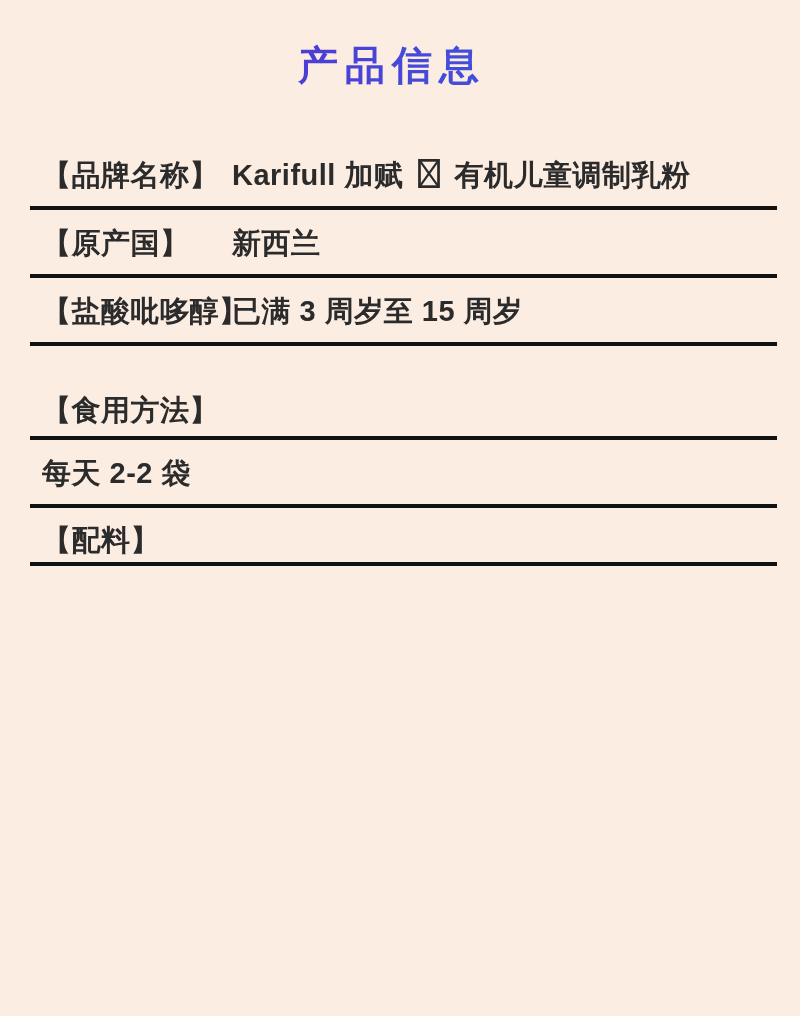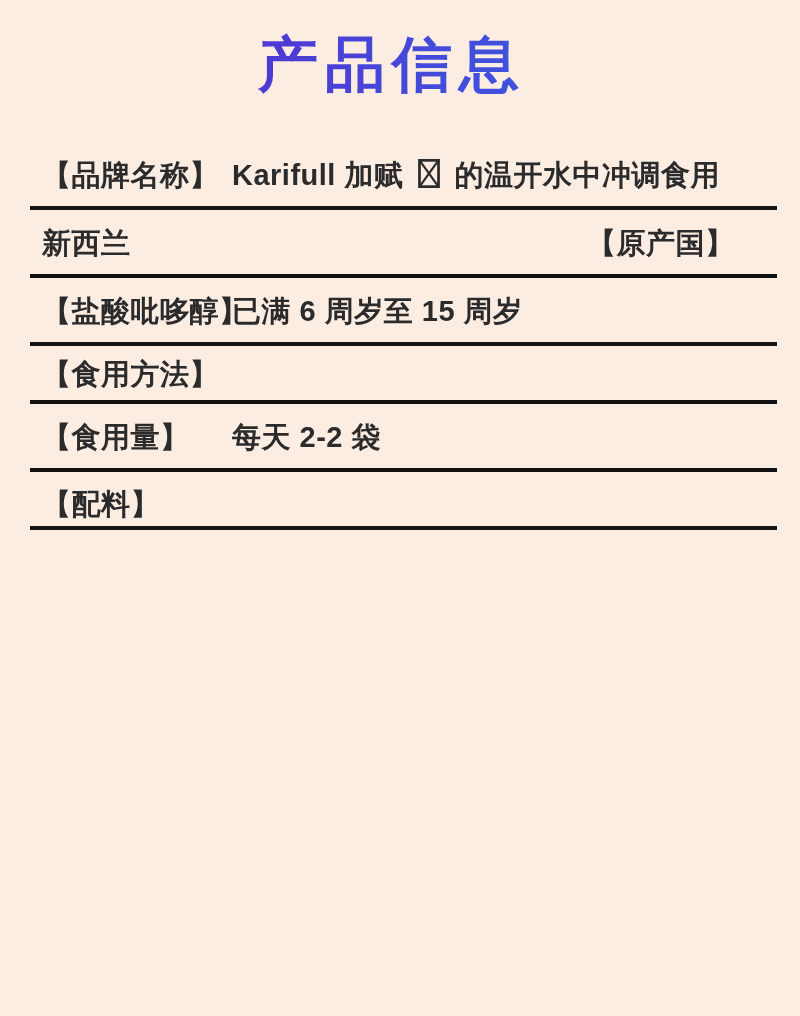--- a/index.html
+++ b/index.html
@@ -13,39 +13,39 @@
   body{
     width:800px;height:1016px;overflow:hidden;
     background:var(--bg);
     font-family:"Liberation Sans","DejaVu Sans",sans-serif;
     color:var(--ink);
   }
   .page{width:800px;height:1016px;position:relative;}
   .page-title{
     margin:24px 16px 36px 0;
     text-align:center;
-    font-size:60px;
+    font-size:40px;
     font-weight:800;
     letter-spacing:7px;
     line-height:82px;
     background:linear-gradient(90deg,var(--grad-from) 0%,var(--grad-to) 100%);
     -webkit-background-clip:text;
     background-clip:text;
     color:transparent;
   }
   .table{margin:0;}
   .row-block{
     margin:0 23px 0 30px;
     border-bottom:4px solid var(--divider);
     padding:13px 0 11px 12px;
     display:flex;
     align-items:flex-start;
   }
   
-  .row-block:nth-child(4){padding-top:8px;padding-bottom:6px;}
+  .row-block:nth-child(4){padding-top:8px;padding-bottom:6px;margin-top:36px;}
   .row-block:nth-child(6){padding-top:12px;padding-bottom:2px;}
   .cell{font-size:29px;line-height:40px;font-weight:600;letter-spacing:0.5px;}
   .label{width:190px;flex:0 0 190px;white-space:nowrap;}
   .value{flex:1;min-width:0;}
   .tofu{
     display:none;
     width:22px;height:29px;
     margin:0 6px;
     vertical-align:-3px;
   }
@@ -57,39 +57,38 @@
 
 <div class="page">
   <h1 class="page-title">产品信息</h1>
   <div class="table" id="table">
   <div class="row-block">
     <div class="cell label">【品牌名称】</div>
     <div class="cell value"><span>Karifull 加赋 </span><span class="tofu shown"><svg viewBox="0 0 24 32" xmlns="http://www.w3.org/2000/svg">
               <rect x="1.5" y="1.5" width="21" height="29" fill="none" stroke="currentColor" stroke-width="3"></rect>
               <line x1="2" y1="2" x2="22" y2="30" stroke="currentColor" stroke-width="2.4"></line>
               <line x1="22" y1="2" x2="2" y2="30" stroke="currentColor" stroke-width="2.4"></line>
-            </svg></span><span> 的温开水中冲调食用</span></div>
+            </svg></span><span> 有机儿童调制乳粉</span></div>
   </div>
 
   <div class="row-block">
+    <div class="cell label">【原产国】</div>
     <div class="cell value"><span>新西兰</span><span></span></div>
-    <div class="cell label">【原产国】</div>
   </div>
 
   <div class="row-block">
     <div class="cell label">【盐酸吡哆醇】</div>
-    <div class="cell value"><span>已满 6 周岁至 15 周岁</span><span></span></div>
+    <div class="cell value"><span>已满 3 周岁至 15 周岁</span><span></span></div>
   </div>
 
   <div class="row-block">
     <div class="cell label">【食用方法】</div>
   </div>
 
   <div class="row-block">
-    <div class="cell label">【食用量】</div>
     <div class="cell value"><span>每天 2-2 袋</span><span></span></div>
   </div>
 
   <div class="row-block">
     <div class="cell label">【配料】</div>
   </div>
 </div>
 </div>
 
 </body></html>

